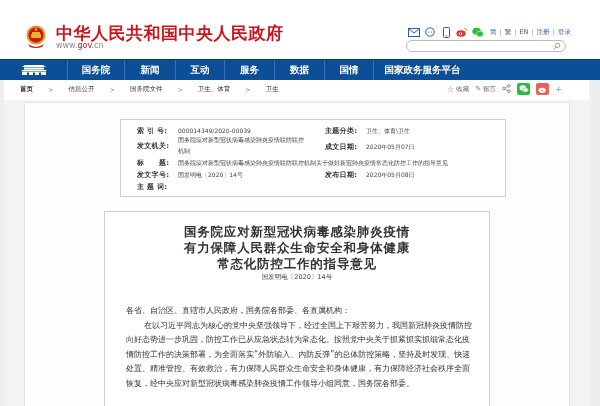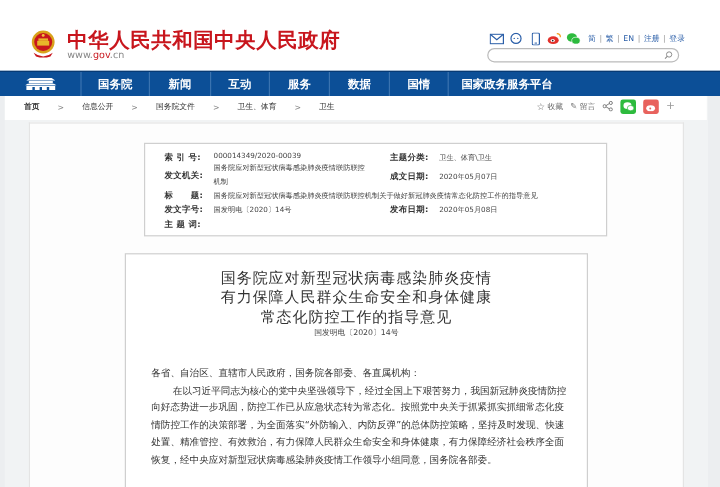--- a/index.html
+++ b/index.html
@@ -35,21 +35,21 @@
 
   
   .right-strip { position: absolute; left: 590px; top: 80px; width: 10px; height: 326px; background: #eceef0; }
   .left-strip { position: absolute; left: 0; top: 80px; width: 4px; height: 326px; background: #eceef0; }
   .content { position: absolute; left: 24px; top: 102px; width: 546px; height: 304px; background: #fdfdfd; border: 1px solid #e4e4e4; border-bottom: none; }
   .info-box { position: absolute; left: 104px; top: 119px; width: 386px; height: 78px; background: #fff; border: 1px solid #cfcfcf; margin-left: 16px; }
   .info-row { position: absolute; font-size: 6px; color: #444; white-space: nowrap; }
   .info-label { position: absolute; font-size: 7px; font-weight: bold; color: #333; white-space: nowrap; letter-spacing: 0.3px; }
 
   .doc-box { position: absolute; left: 104px; top: 211px; width: 386px; height: 200px; background: #fff; border: 1px solid #cfcfcf; }
-  .doc-title { position: absolute; left: 0; width: 384px; text-align: center; font-size: 12.5px; font-weight: normal; color: #333; letter-spacing: 0.8px; }
+  .doc-title { position: absolute; left: 0; width: 384px; text-align: center; font-size: 12.5px; font-weight: bold; color: #333; letter-spacing: 0.8px; }
   .doc-number { position: absolute; left: 0; width: 384px; top: 61px; text-align: center; font-size: 6.5px; color: #444; }
   .doc-salute { position: absolute; left: 21px; top: 93px; font-size: 8px; color: #333; white-space: nowrap; }
   .doc-para { position: absolute; left: 21px; top: 107px; width: 350px; font-size: 8px; line-height: 14.4px; color: #333; text-indent: 18px; }
 </style>
 </head>
 <body>
 
 <div class="page">
 
   <div class="header">

